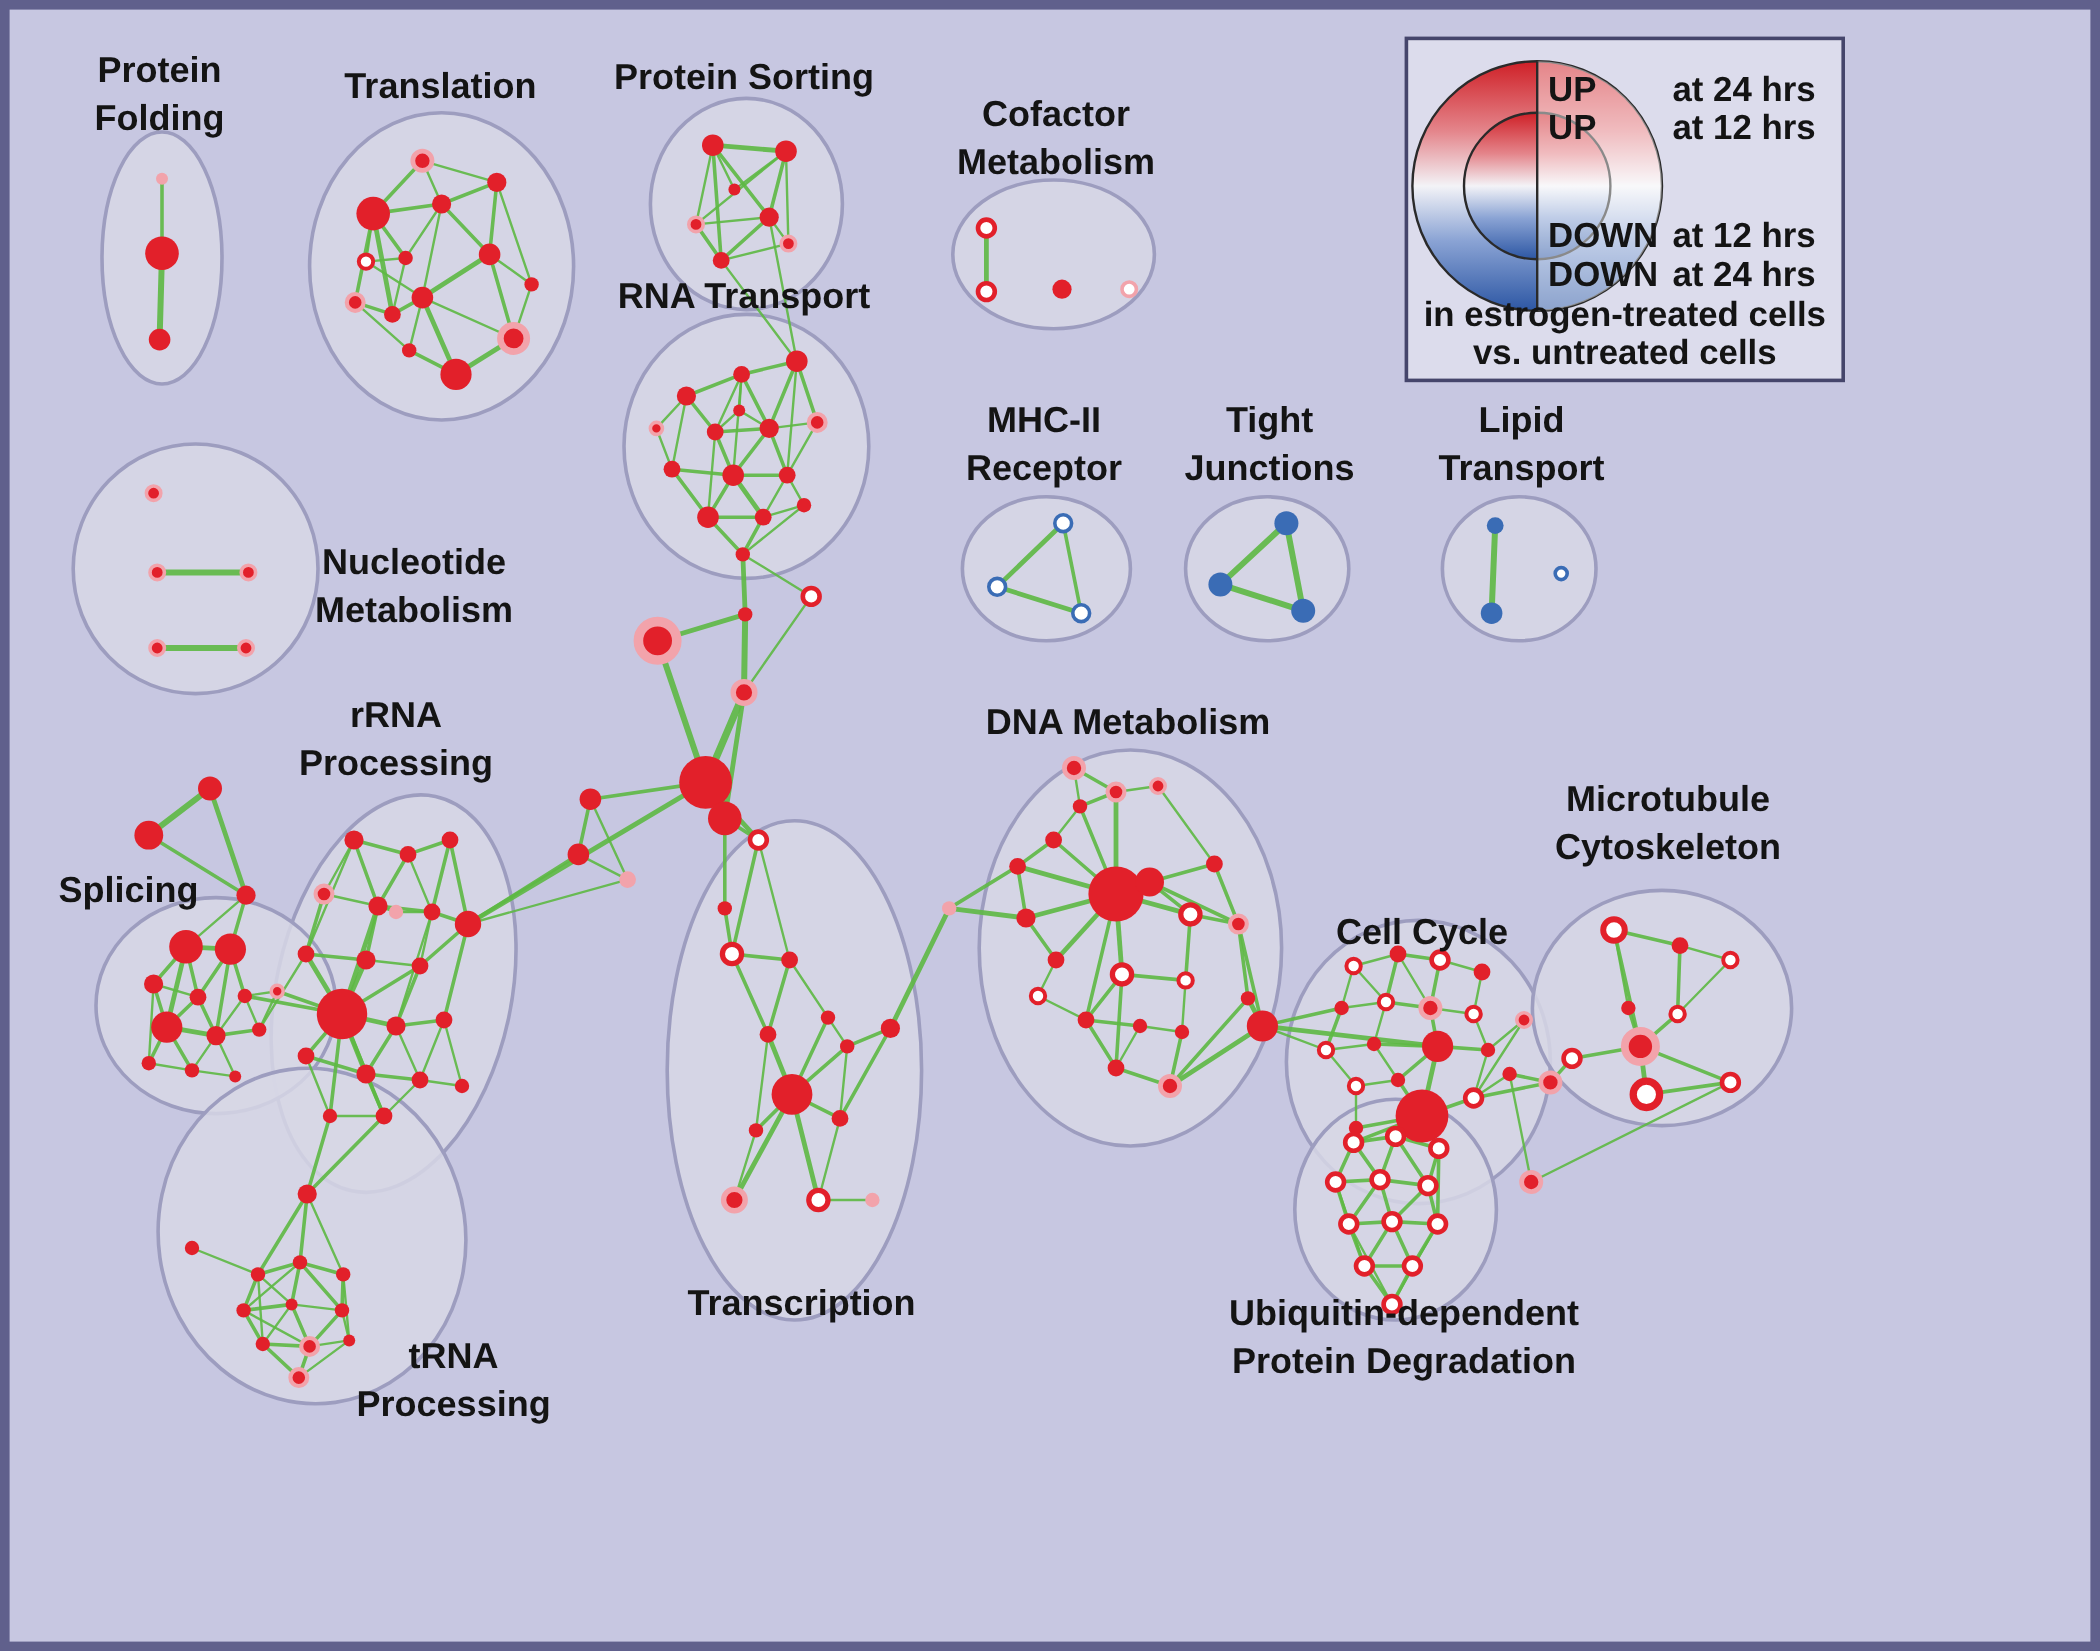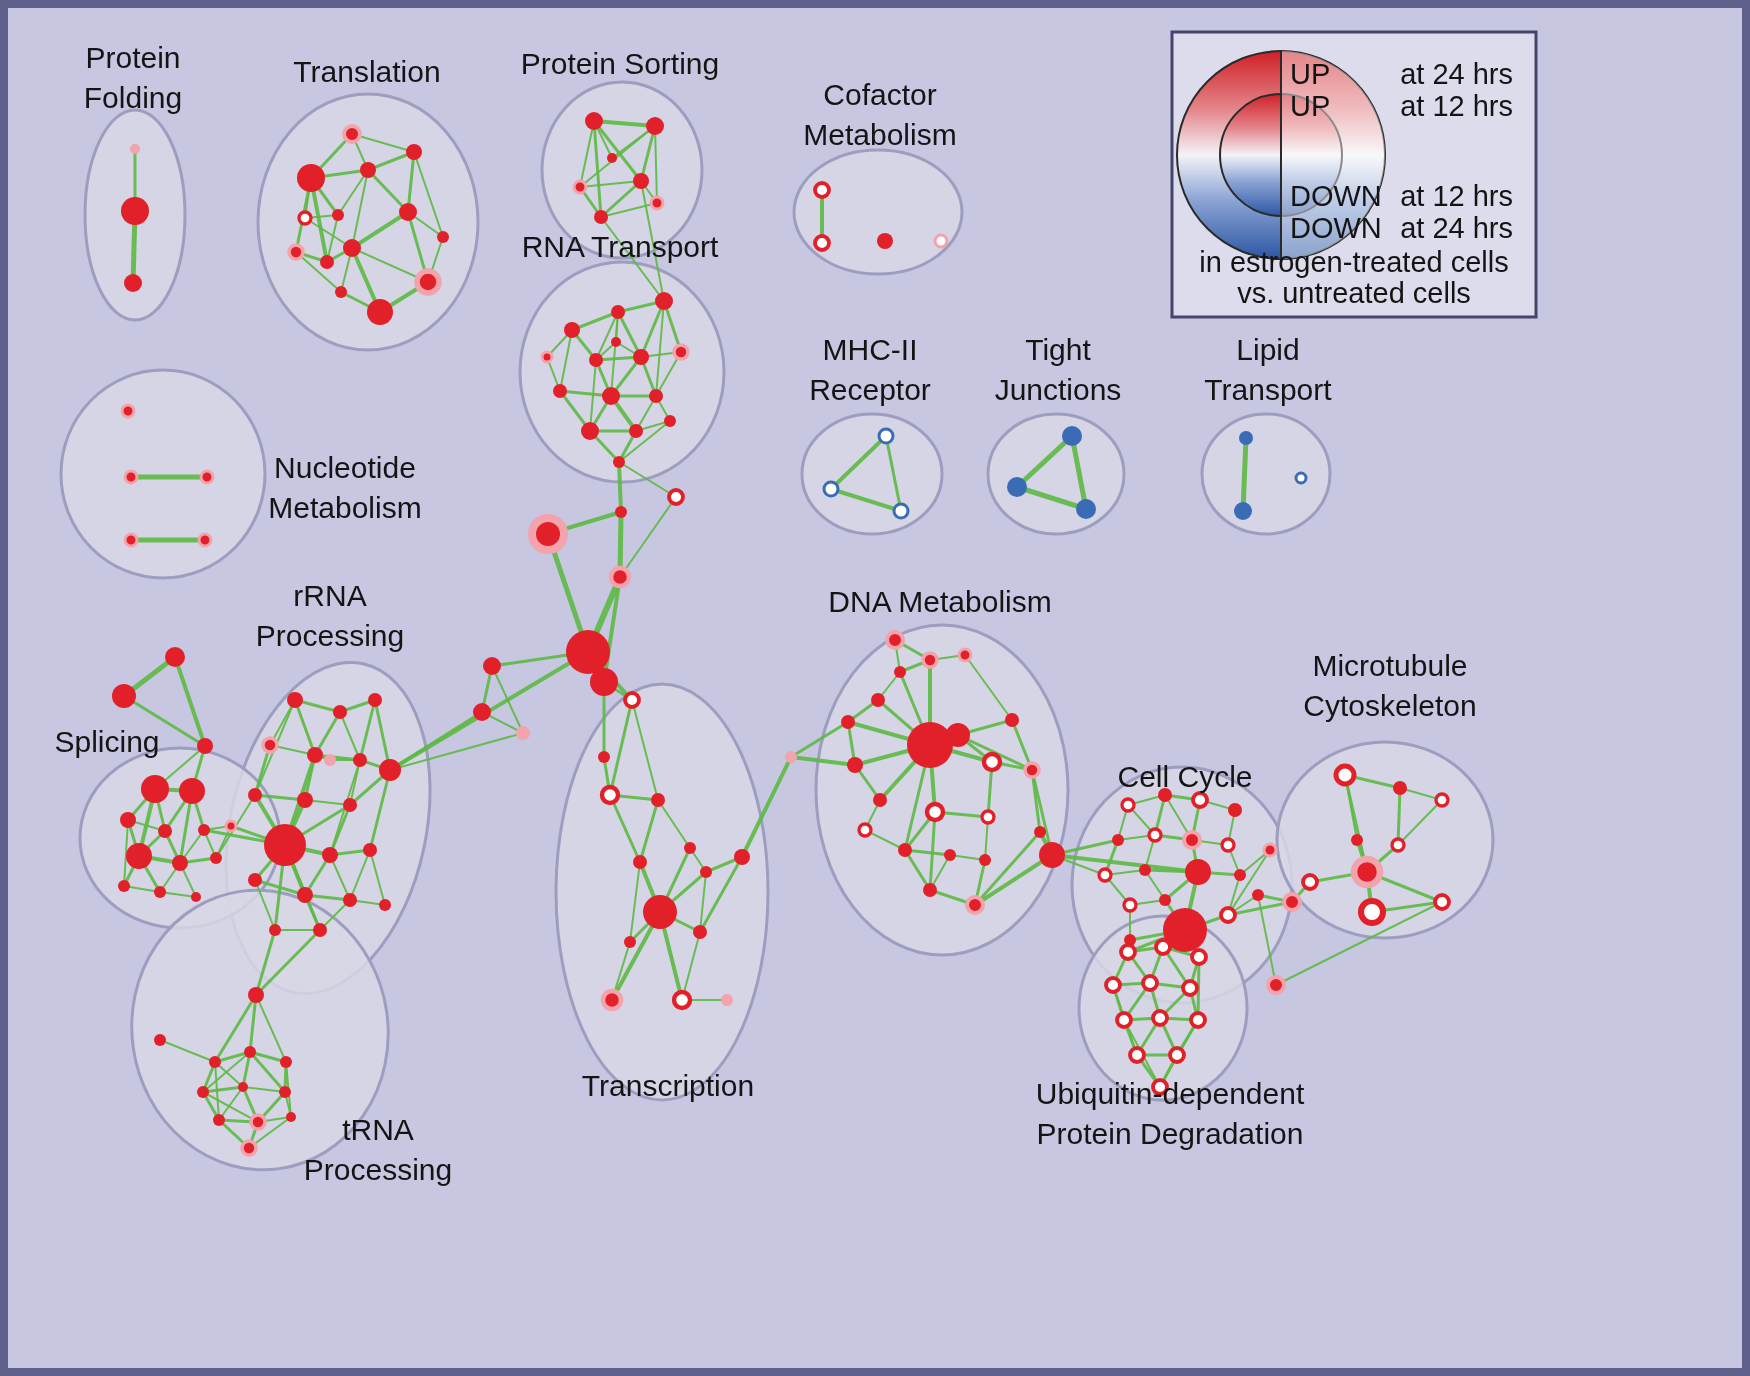--- a/index.html
+++ b/index.html
@@ -1,16 +1,16 @@
 <!DOCTYPE html>
 <html><head>
 <meta charset="utf-8">
 <style>
   html,body{margin:0;padding:0;background:#c7c7e1;}
-  #stage{width:1750px;height:1376px;position:relative;}
+  #stage{width:1750px;height:1376px;position:relative;font-weight:bold;}
   svg{display:block;}
   .cluster{fill:#d7d7e5;fill-opacity:0.85;stroke:#9d9dbf;stroke-width:3;}
   .clabel{font-family:"Liberation Sans",sans-serif;font-size:30px;fill:#141414;}
   .legend-box{fill:#dcdcec;stroke:#45456b;stroke-width:3;}
   .ltext{font-family:"Liberation Sans",sans-serif;font-size:29px;fill:#141414;}
 </style>
 </head>
 <body>
 
 <div id="stage">

